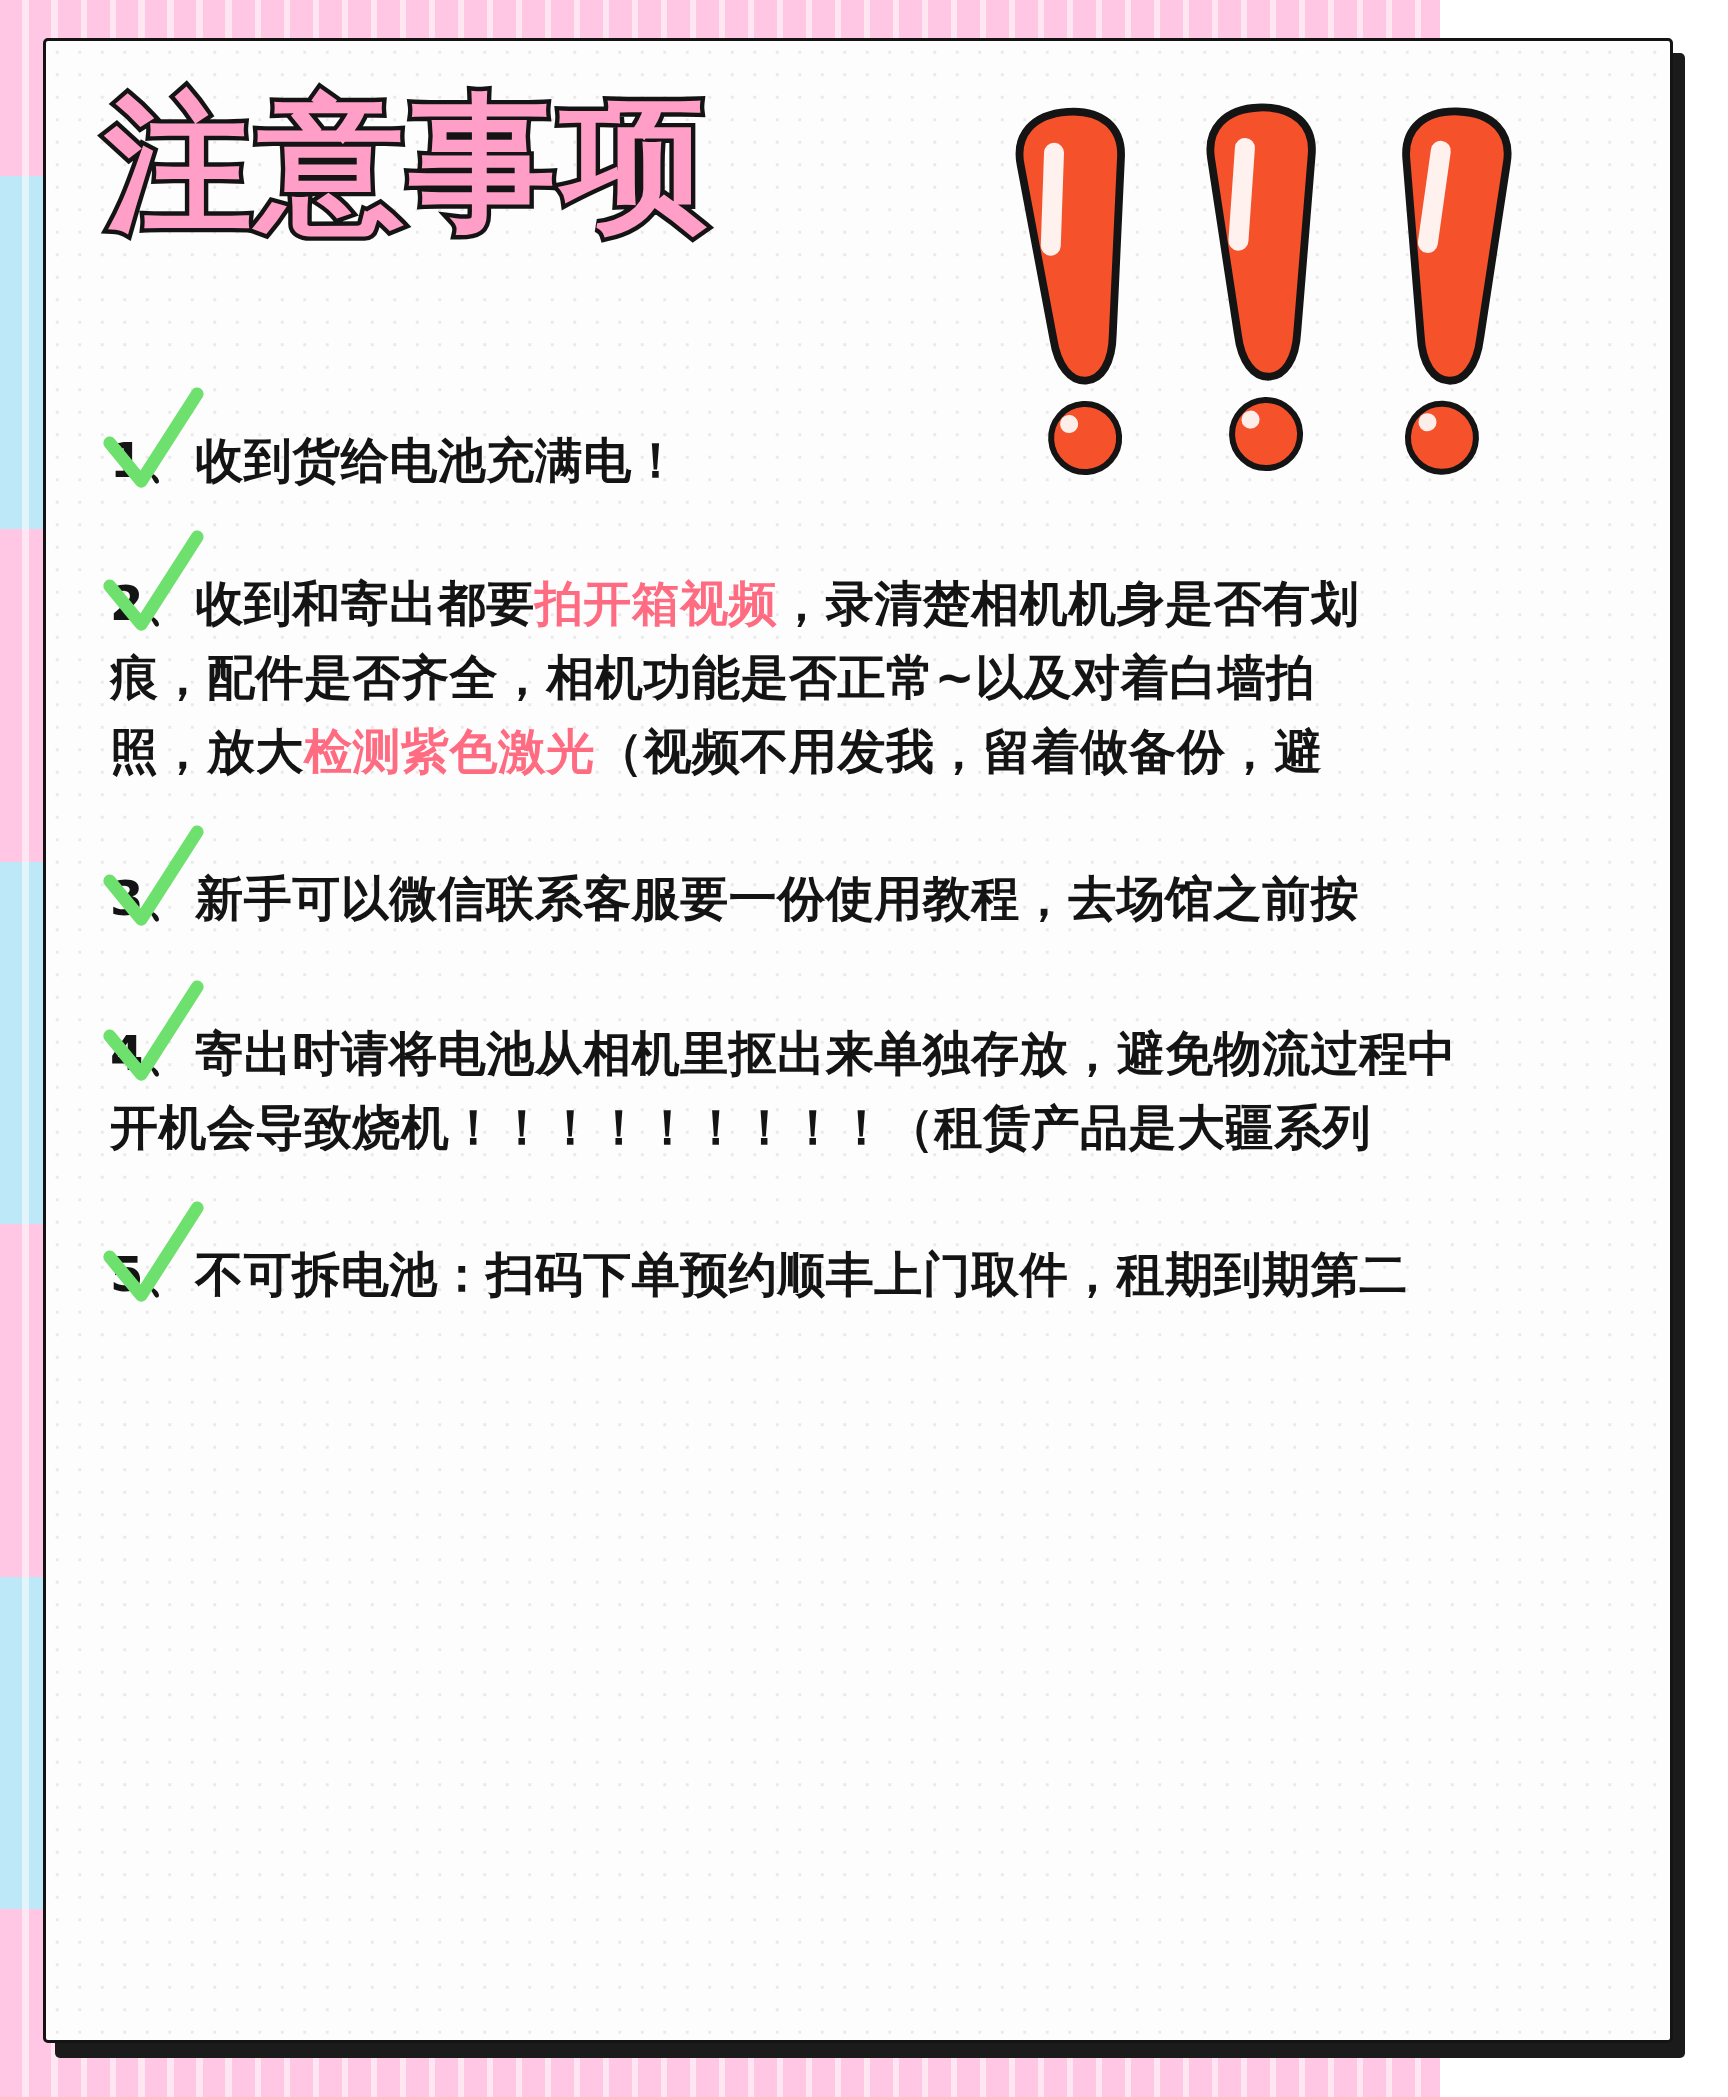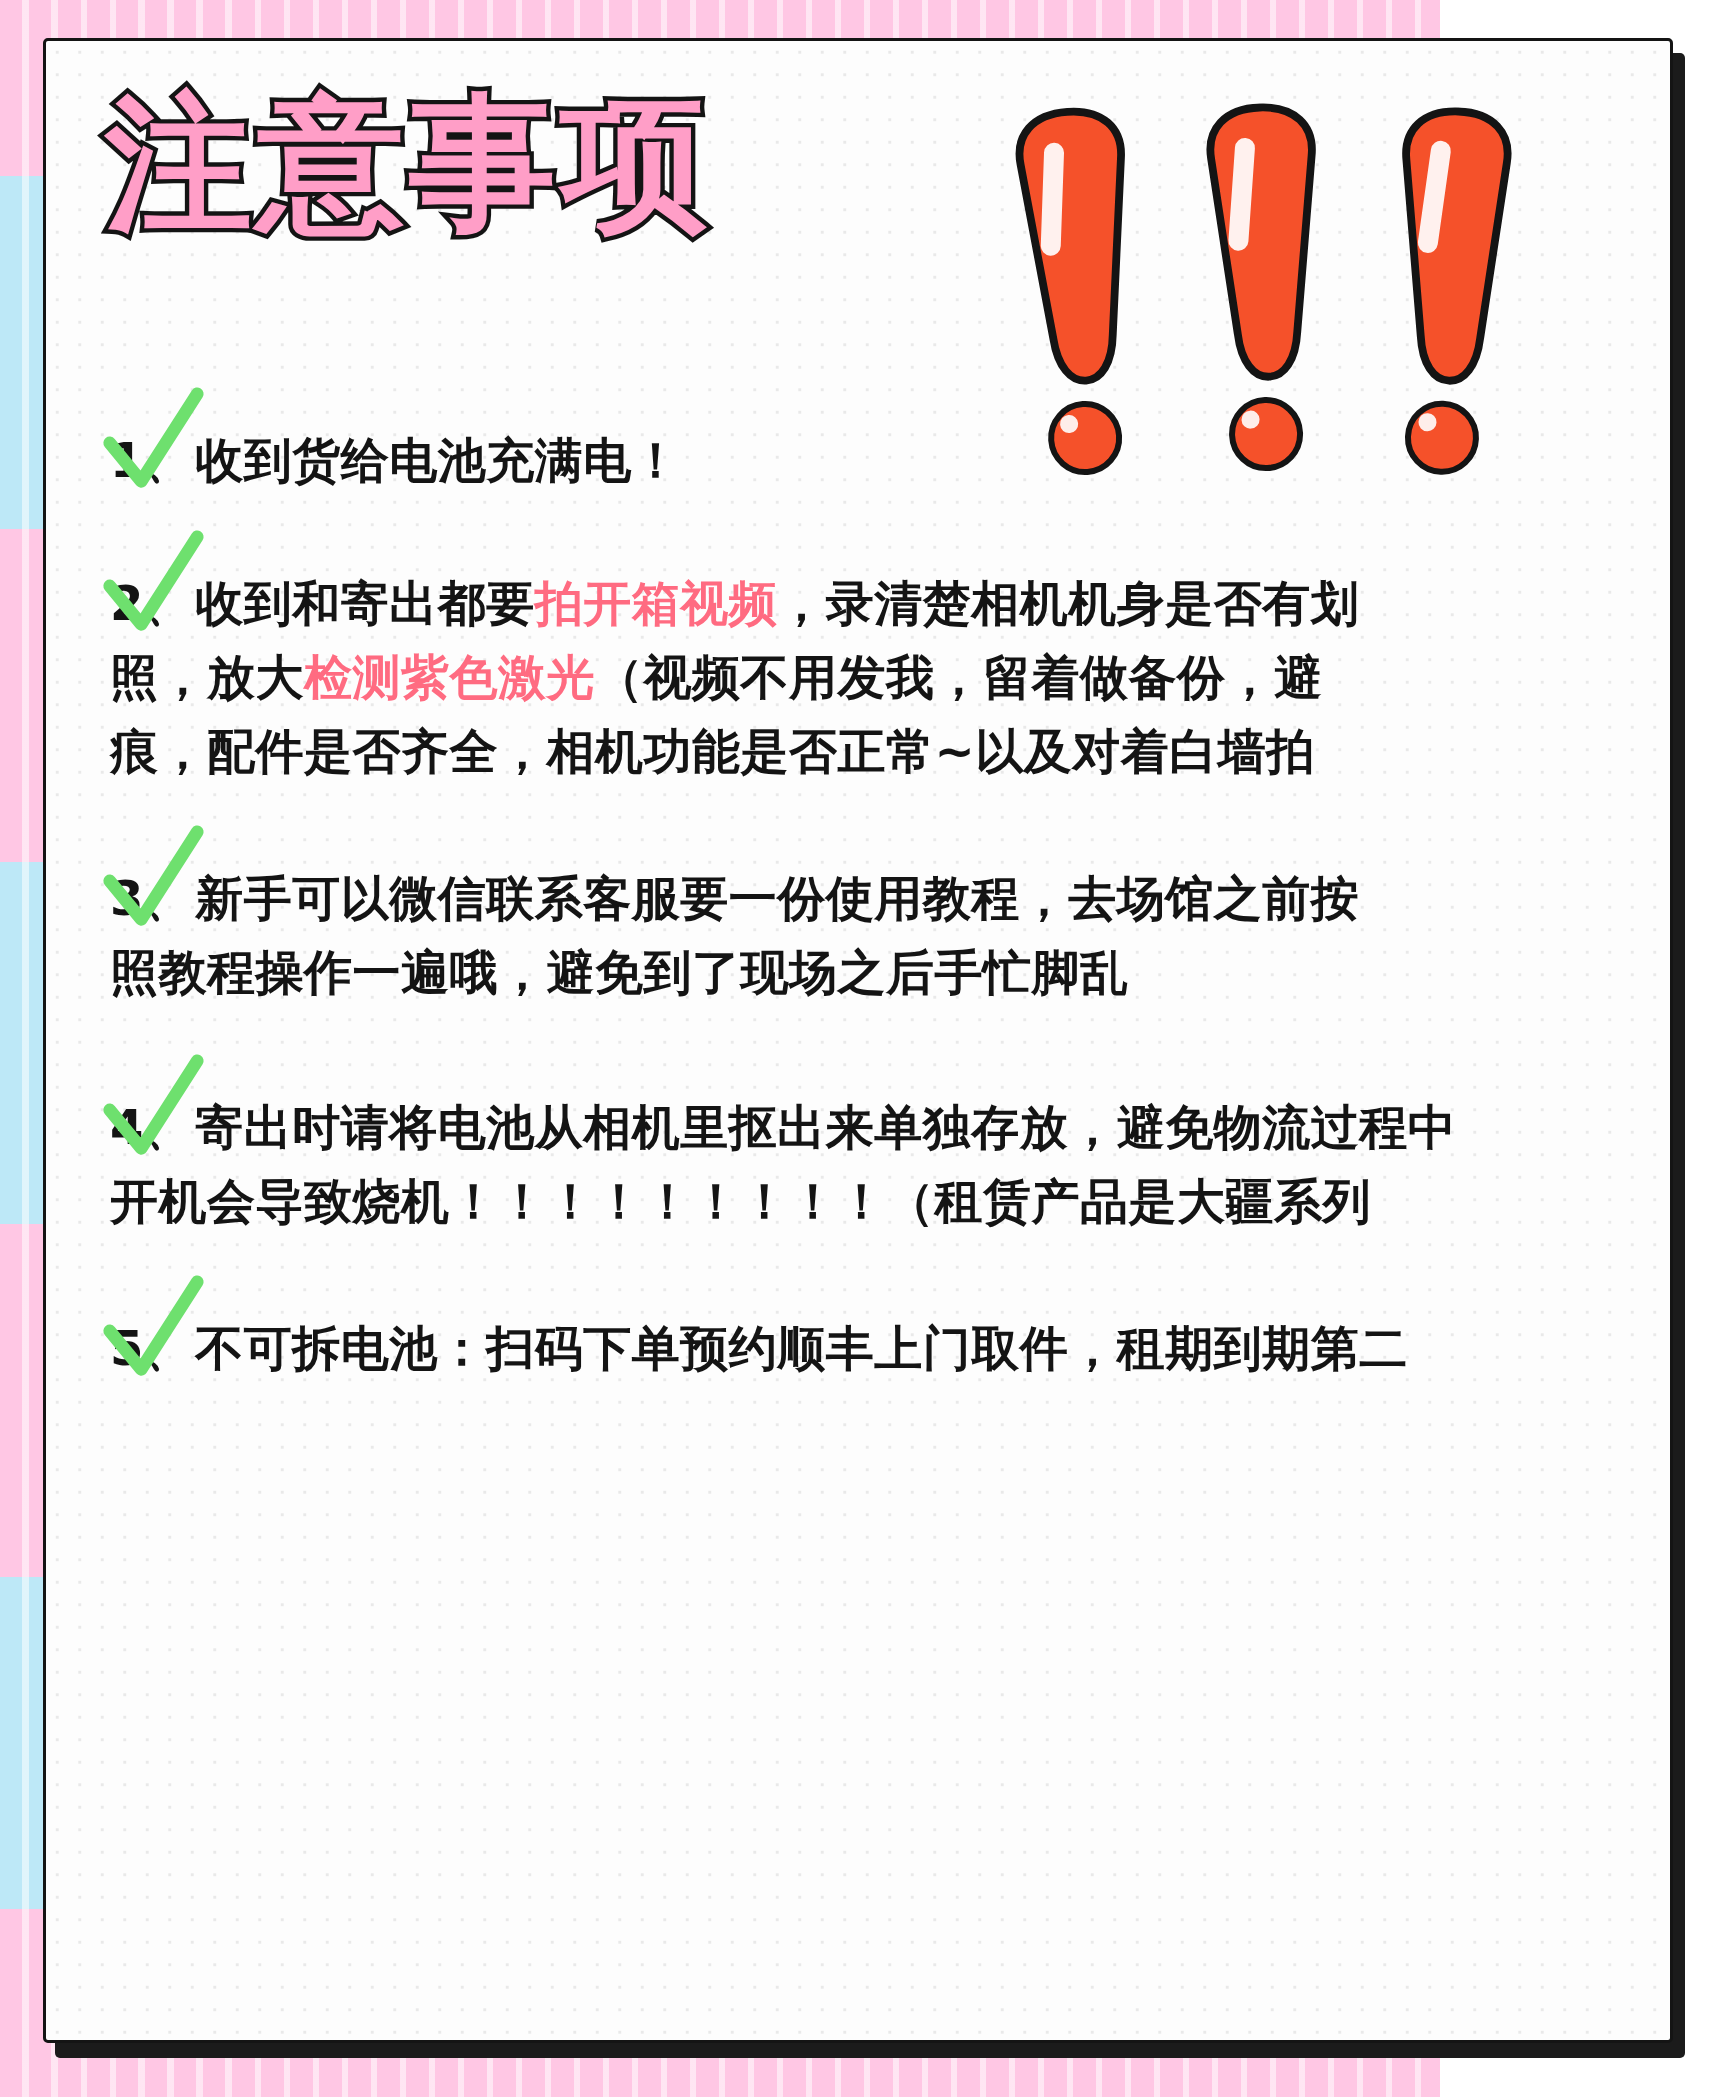--- a/index.html
+++ b/index.html
@@ -248,38 +248,35 @@
       <div class="item i2">
         <div class="check">
           <svg viewBox="0 0 230 230" width="113" height="113">
             <path d="M28 118 L92 196 L206 18" fill="none" stroke="#6ee06e" stroke-width="26" stroke-linecap="round" stroke-linejoin="round"></path>
           </svg>
         </div>
         <p>
           <span class="idx">2、</span><span>收到和寄出都要</span><span class="hl-pink">拍开箱视频</span><span>，录清楚相机机身是否有划</span>
         </p>
         <p>
+          <span>痕，配件是否齐全，相机功能是否正常~以及对着白墙拍</span>
+        </p>
+        <p>
           <span>照，放大</span><span class="hl-pink">检测紫色激光</span><span>（视频不用发我，留着做备份，避</span>
         </p>
-        <p>
-          <span>痕，配件是否齐全，相机功能是否正常~以及对着白墙拍</span>
-        </p>
       </div>
 
       <div class="item i3">
         <div class="check">
           <svg viewBox="0 0 230 230" width="113" height="113">
             <path d="M28 118 L92 196 L206 18" fill="none" stroke="#6ee06e" stroke-width="26" stroke-linecap="round" stroke-linejoin="round"></path>
           </svg>
         </div>
         <p>
           <span class="idx">3、</span><span>新手可以微信联系客服要一份使用教程，去场馆之前按</span>
-        </p>
-        <p>
-          <span>照教程操作一遍哦，避免到了现场之后手忙脚乱</span>
         </p>
       </div>
 
       <div class="item i4">
         <div class="check">
           <svg viewBox="0 0 230 230" width="113" height="113">
             <path d="M28 118 L92 196 L206 18" fill="none" stroke="#6ee06e" stroke-width="26" stroke-linecap="round" stroke-linejoin="round"></path>
           </svg>
         </div>
         <p>

